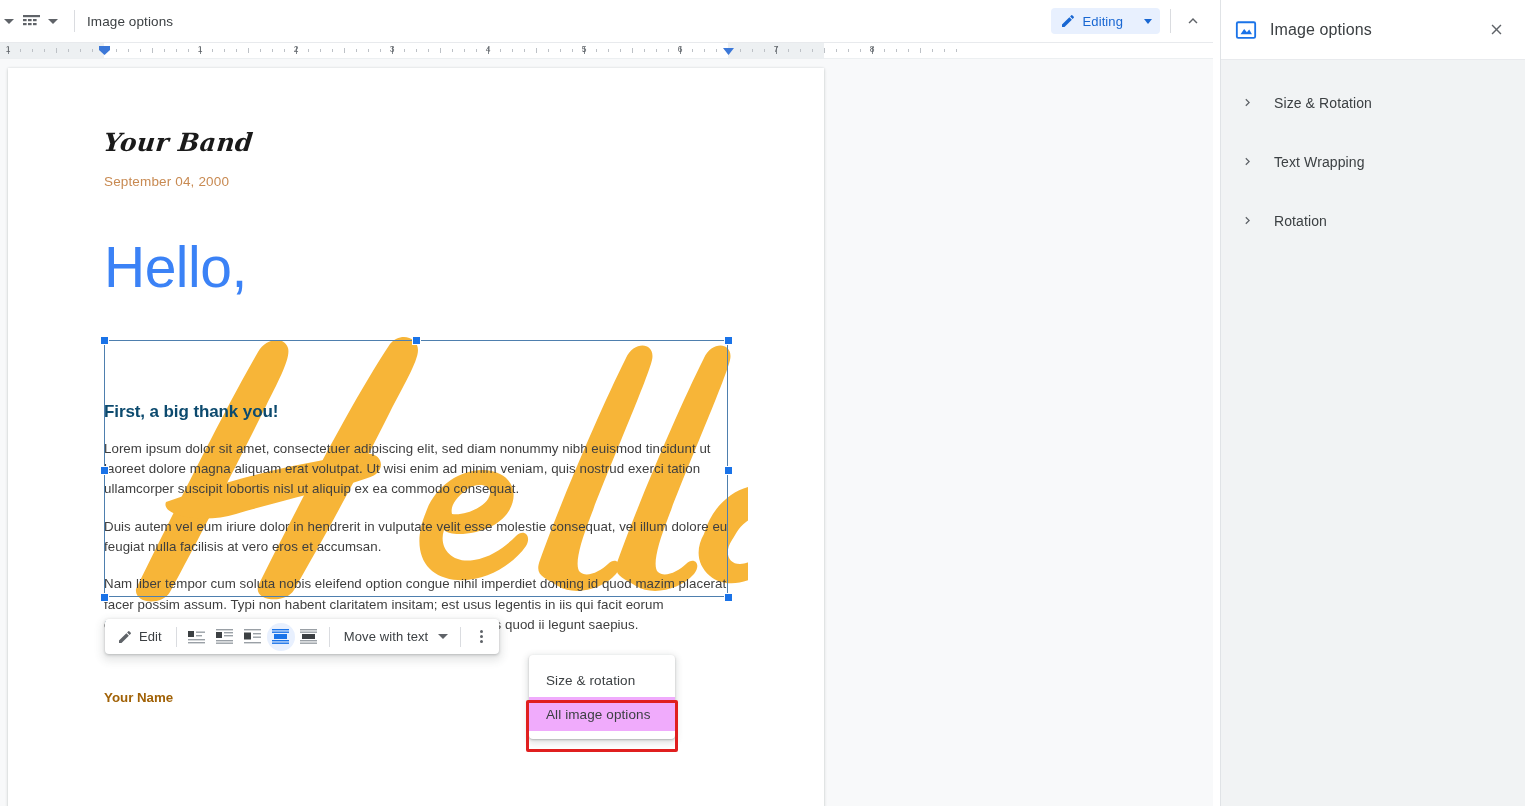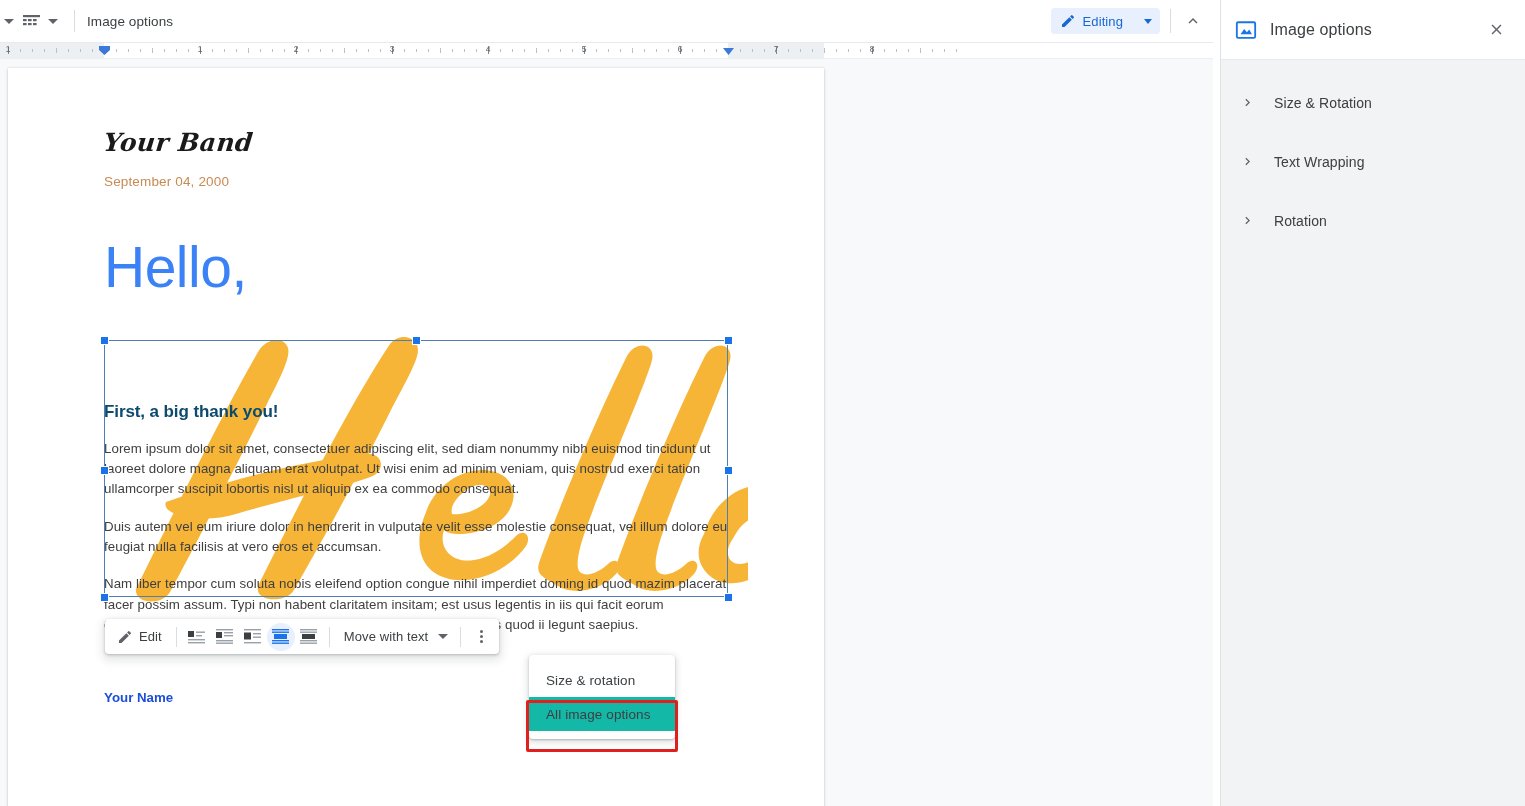--- a/index.html
+++ b/index.html
@@ -121,21 +121,21 @@
     letter-spacing: -.1px;
   }
   .para {
     margin-top: 17px; font-size: 13.3px; line-height: 20.3px;
     color: #3f3f3f; letter-spacing: .05px;
   }
   .closing {
     margin-top: 19px; font-size: 13.3px; line-height: 20.3px; color: #0c4a6e;
   }
   .signature {
-    margin-top: 54px; font-size: 13.3px; font-weight: 700; color: #1d4ed8;
+    margin-top: 54px; font-size: 13.3px; font-weight: 700; color: #a16207;
   }
 
   
   .img-toolbar {
     position: absolute; left: 105px; top: 619px; height: 35px;
     background: #ffffff; border-radius: 4px;
     box-shadow: 0 1px 3px rgba(60,64,67,.30), 0 4px 8px 3px rgba(60,64,67,.12);
     display: flex; align-items: center; padding: 0 4px; z-index: 40;
   }
   .itb-btn {
@@ -165,21 +165,21 @@
     position: absolute; left: 529px; top: 655px; width: 146px;
     background: #ffffff; border-radius: 4px; padding: 8px 0;
     box-shadow: 0 2px 6px 2px rgba(60,64,67,.15), 0 1px 2px rgba(60,64,67,.30);
     z-index: 45;
   }
   .popup-item {
     height: 34px; display: flex; align-items: center; padding: 0 17px;
     font-size: 13.5px; color: #3c4043; cursor: pointer; letter-spacing: .1px;
     white-space: nowrap;
   }
-  .popup-item.hovered { background: #14b8a6; }
+  .popup-item.hovered { background: #f0abfc; }
   .red-highlight {
     position: absolute; left: 526px; top: 700px; width: 152px; height: 52px;
     border: 3px solid #e01f1f; border-radius: 2px; z-index: 50; pointer-events: none;
   }
 
   
   .vscroll {
     position: absolute; right: 0; top: 59px; width: 14px; height: 747px;
     background: #ffffff;
   }

